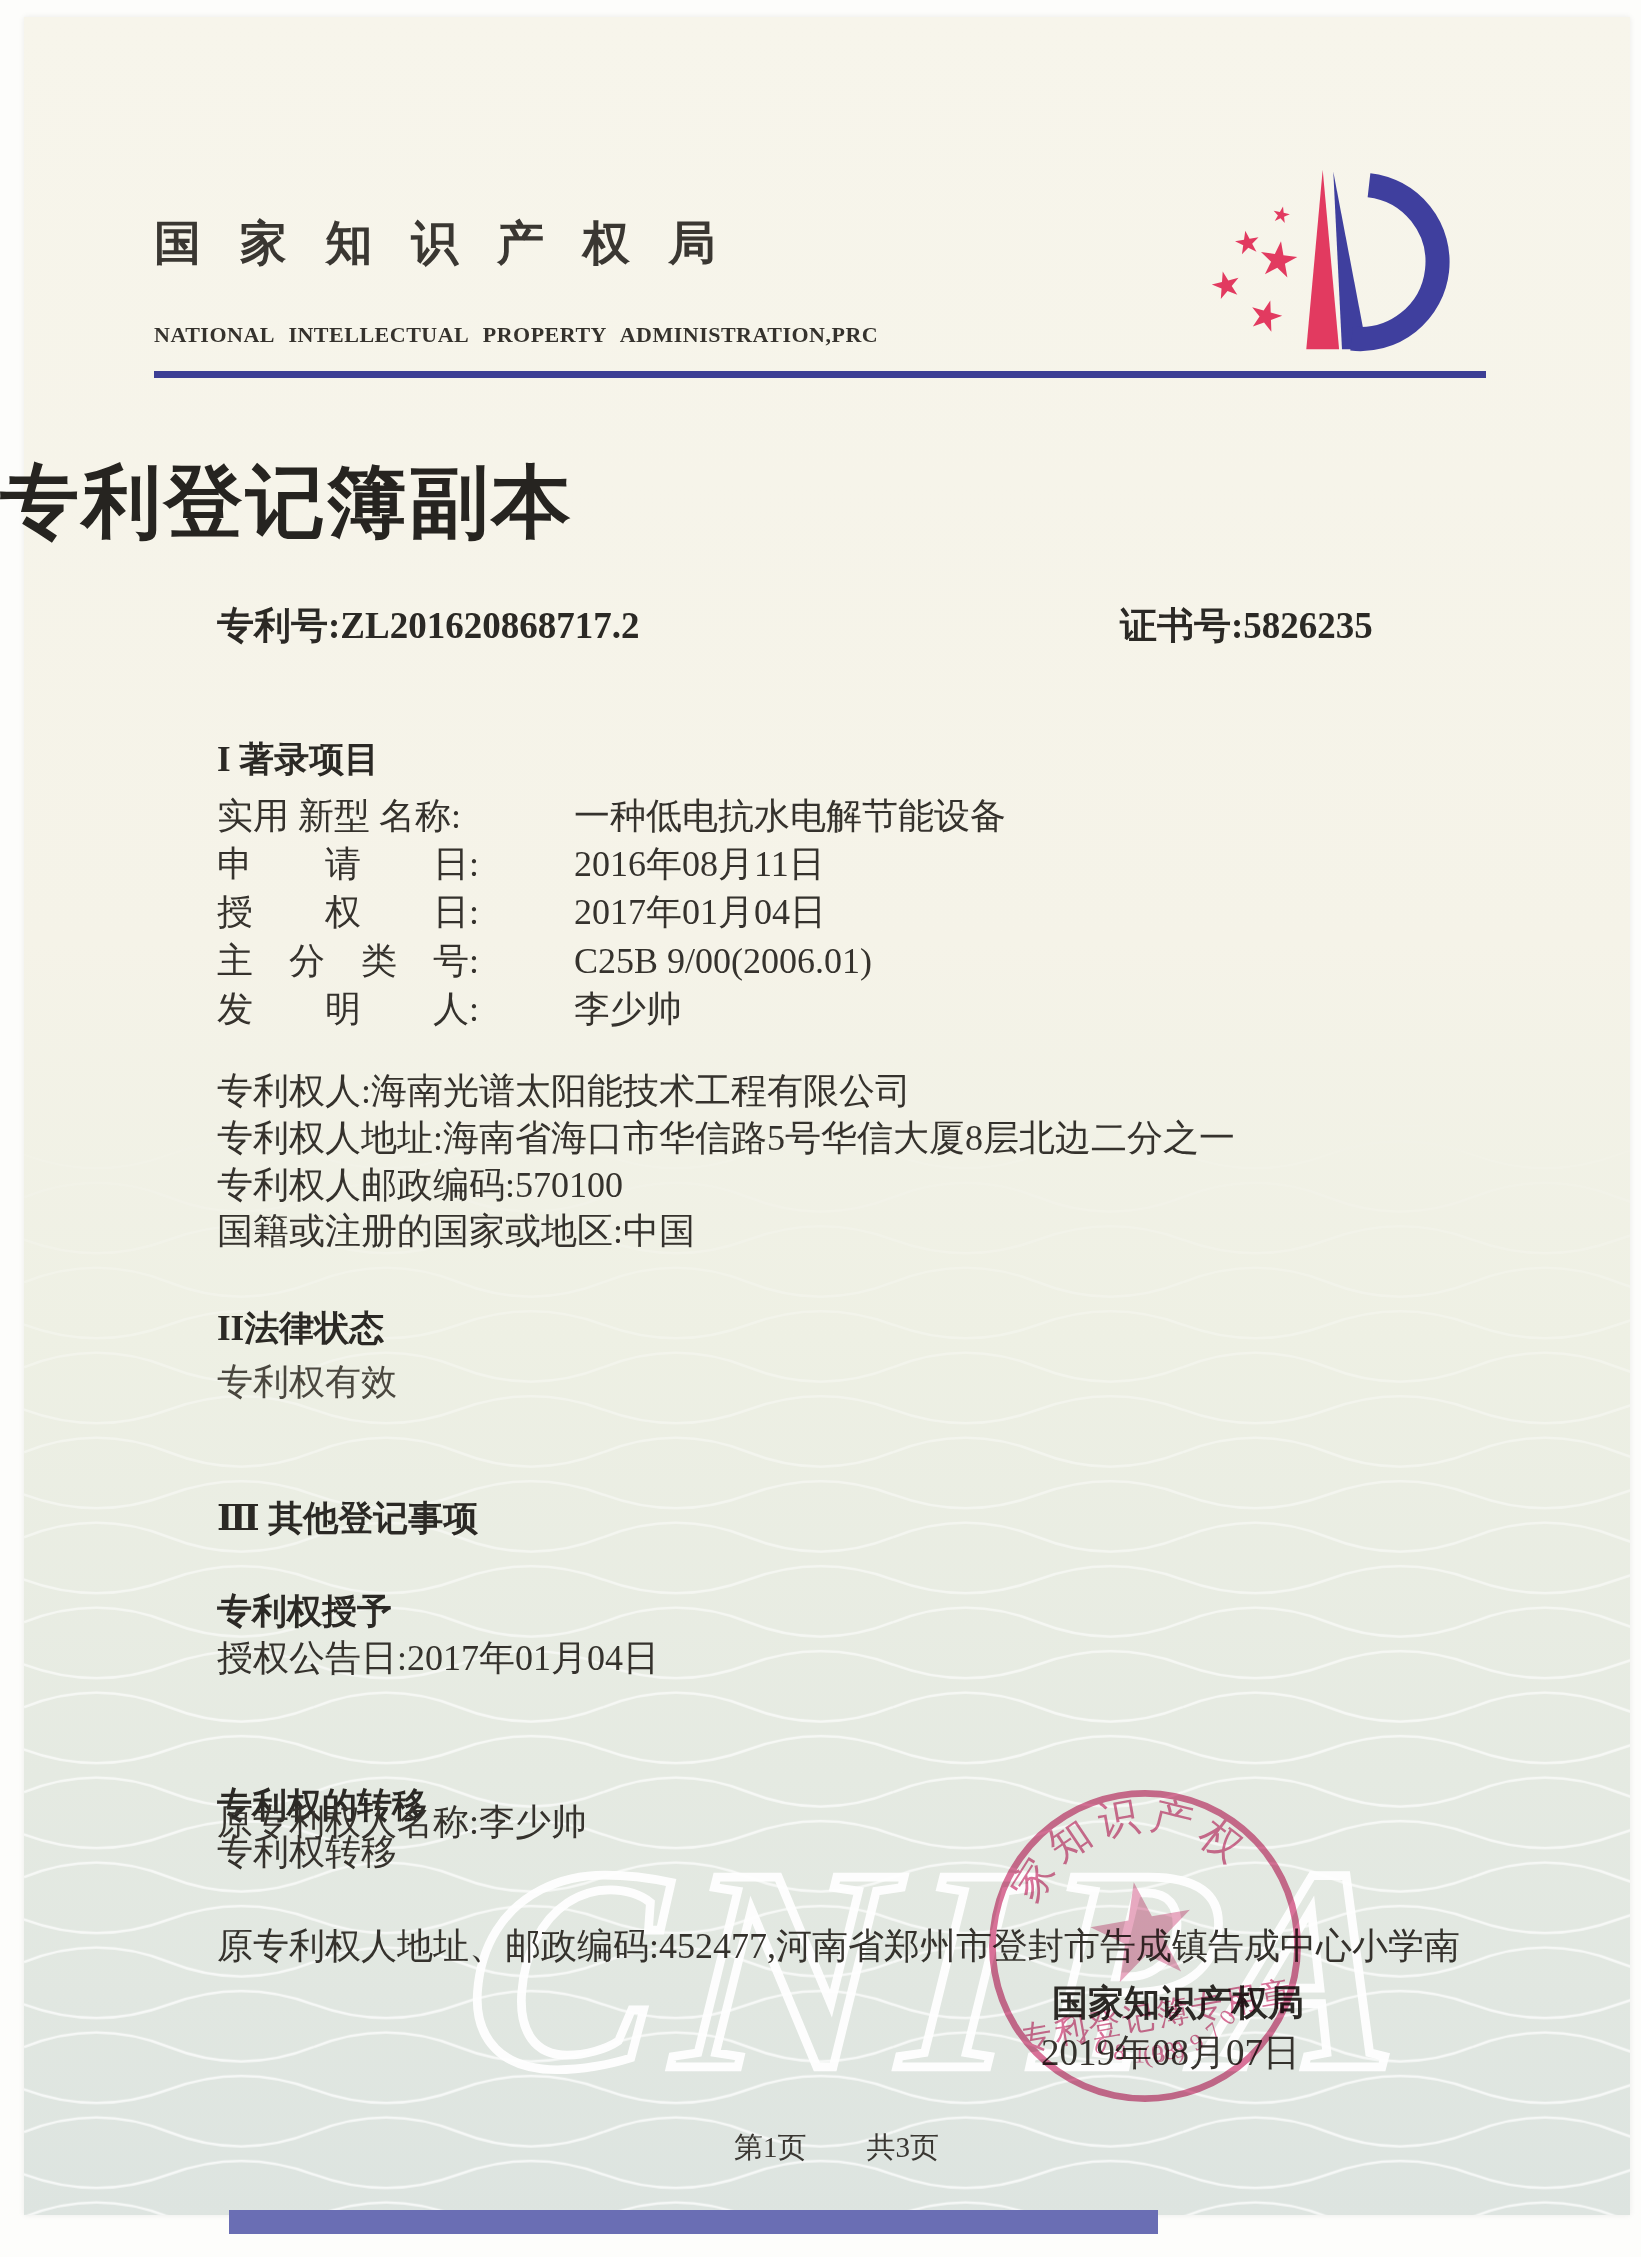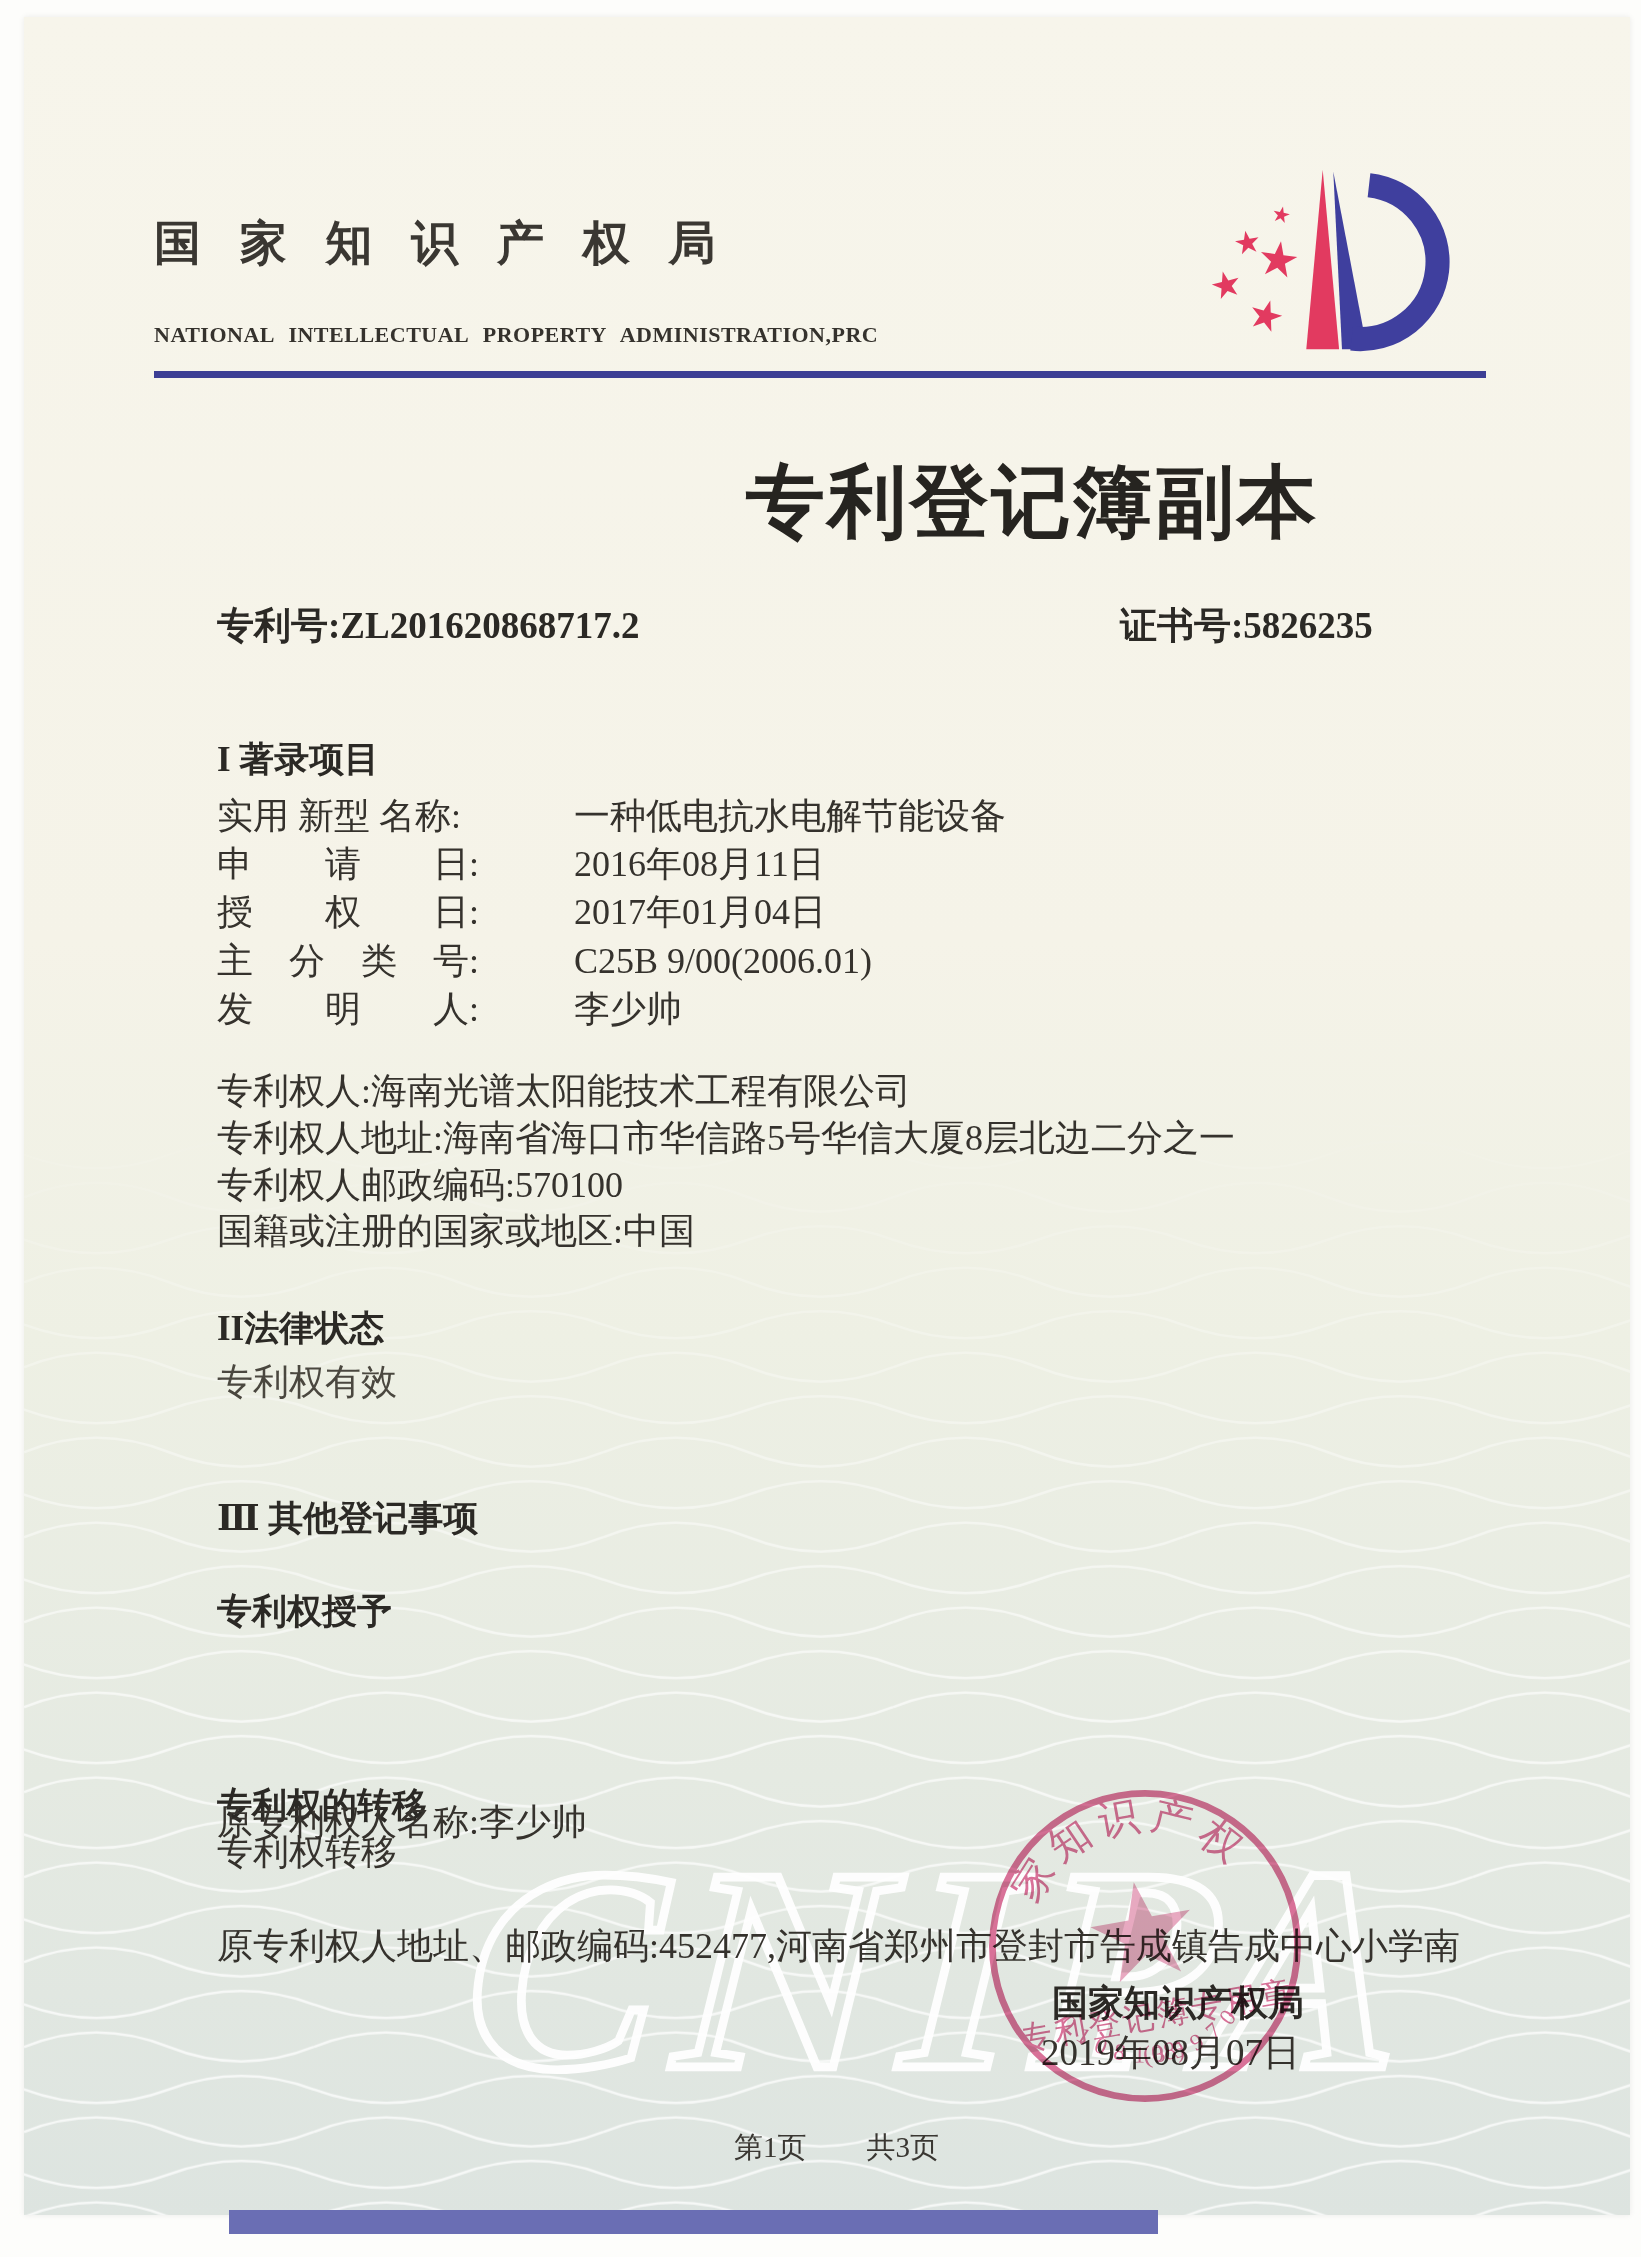--- a/index.html
+++ b/index.html
@@ -8,21 +8,21 @@
   #paper{position:absolute;left:24px;top:17.4px;width:1606px;height:2198px;
          background:linear-gradient(180deg,#f7f5eb 0%,#f5f3e8 42%,#eef0e4 60%,#e5eae2 80%,#dde4e0 100%);
          box-shadow:0 0 5.8px rgba(0,0,0,0.08);}
   .abs{position:absolute;white-space:nowrap;}
   .waves{position:absolute;left:24px;top:1091px;width:1606px;height:1124px;
          -webkit-mask-image:linear-gradient(180deg,rgba(0,0,0,0) 0%,rgba(0,0,0,.45) 25%,rgba(0,0,0,.9) 55%,#000 80%);
          mask-image:linear-gradient(180deg,rgba(0,0,0,0) 0%,rgba(0,0,0,.45) 25%,rgba(0,0,0,.9) 55%,#000 80%);}
   .hdr-cn{left:154px;top:212px;font-size:47px;letter-spacing:13.5px;font-weight:bold;color:#3a3732;}
   .hdr-en{left:154px;top:322px;font-size:22px;font-weight:bold;word-spacing:8.7px;letter-spacing:0.5px;color:#35322d;}
   .hdr-rule{left:154px;top:371px;width:1332px;height:6.8px;background:#3c3e94;}
-  .doc-title{left:0;top:450px;width:1319px;text-align:right;font-size:79px;font-weight:bold;letter-spacing:2.9px;color:#262420;}
+  .doc-title{left:0;top:450px;width:1319px;text-align:left;font-size:79px;font-weight:bold;letter-spacing:2.9px;color:#262420;}
   .patent-no{left:217px;top:601px;font-size:37px;font-weight:bold;color:#2b2925;text-align:right;}
   .cert-no{left:1120px;top:601px;font-size:37px;font-weight:bold;color:#2b2925;}
   .sec-h{font-size:35px;font-weight:bold;color:#2b2925;}
   .fld{font-size:36px;color:#35322d;}
   .fld .lab{display:inline-block;width:348px;}
   .line37{font-size:36px;color:#35322d;}
   .stamp-svg{position:absolute;left:977px;top:1778px;mix-blend-mode:multiply;opacity:.88;}
   .wm-svg{position:absolute;left:386px;top:1777px;opacity:.95;}
   .footer-row{left:734px;top:2128px;font-size:29px;color:#3a3732;display:flex;gap:60px;}
   .page-edge{position:absolute;left:229px;top:2210px;width:929px;height:24px;background:#6a6eb4;}
@@ -98,20 +98,21 @@
   <div class="abs line37" style="left:217px;top:1114px;">专利权人地址:海南省海口市华信路5号华信大厦8层北边二分之一</div>
   <div class="abs line37" style="left:217px;top:1161px;">专利权人邮政编码:570100</div>
   <div class="abs line37" style="left:217px;top:1207px;">国籍或注册的国家或地区:中国</div>
 
   <div class="abs sec-h" style="left:217px;top:1305px;">II法律状态</div>
   <div class="abs line37" style="left:217px;top:1352px;color:#4a473f;margin-top:6px;">专利权有效</div>
 
   <div class="abs sec-h" style="left:217px;top:1495px;">Ⅲ 其他登记事项</div>
 
   <div class="abs sec-h" style="left:217px;top:1588px;">专利权授予</div>
+  <div class="abs line37" style="left:217px;top:1634px;">授权公告日:2017年01月04日</div>
 
   <div class="abs sec-h" style="left:217px;top:1782px;">专利权的转移</div>
   <div class="abs line37" style="left:217px;top:1828px;">专利权转移</div>
   <div class="abs line37" style="left:217px;top:1798px;">原专利权人名称:李少帅</div>
   <div class="abs line37" style="left:217px;top:1922px;">原专利权人地址、邮政编码:452477,河南省郑州市登封市告成镇告成中心小学南</div>
 
   <div class="abs sec-h" style="left:1052px;top:1979px;font-size:36px;">国家知识产权局</div>
   <div class="abs line37" style="left:1041px;top:2028px;font-size:37px;">2019年08月07日</div>
 
   <svg class="stamp-svg" width="336" height="336" viewBox="0 0 348 348">

